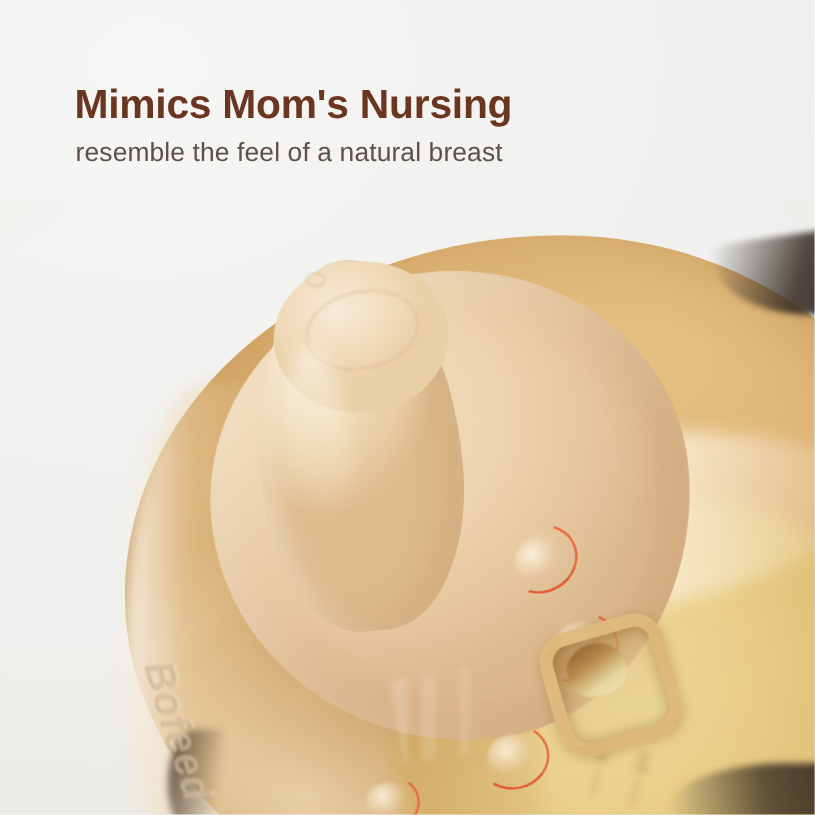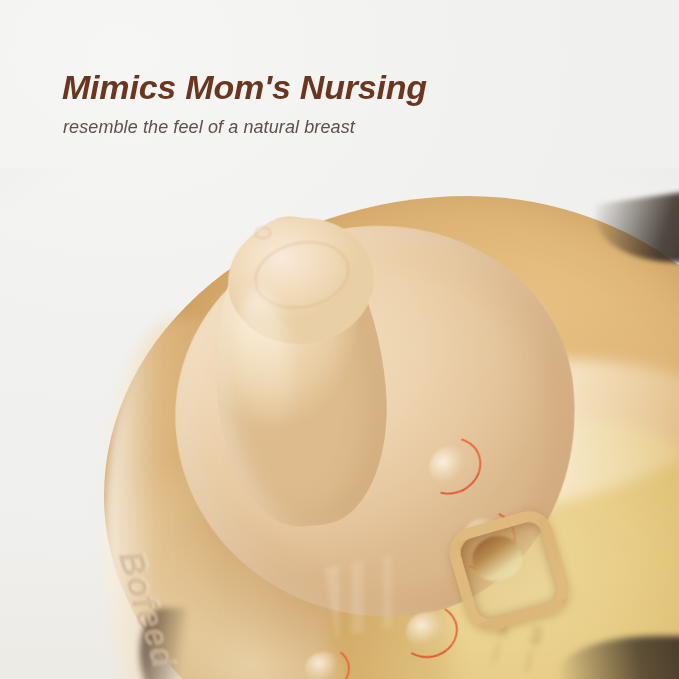--- a/index.html
+++ b/index.html
@@ -25,33 +25,32 @@
     background:
       radial-gradient(120% 95% at 18% 8%, #f6f6f4 0%, #f1f1ef 45%, #eeeeec 100%);
   }
 
   
   .headline {
     position: absolute;
     left: 62px;
     top: 66px;
     width: 560px;
-    font-style: italic;
   }
   .title {
     margin: 0;
     font-size: 34px;
     line-height: 42px;
     font-weight: bold;
     letter-spacing: -0.2px;
     color: #6b3620;
   }
   .subtitle {
     margin: 6px 0 0 1px;
-    font-size: 18px;
+    font-size: 22px;
     line-height: 26px;
     font-weight: normal;
     letter-spacing: 0.1px;
     color: #5e4f4a;
   }
 
   
   .stage {
     position: absolute;
     left: 0;

